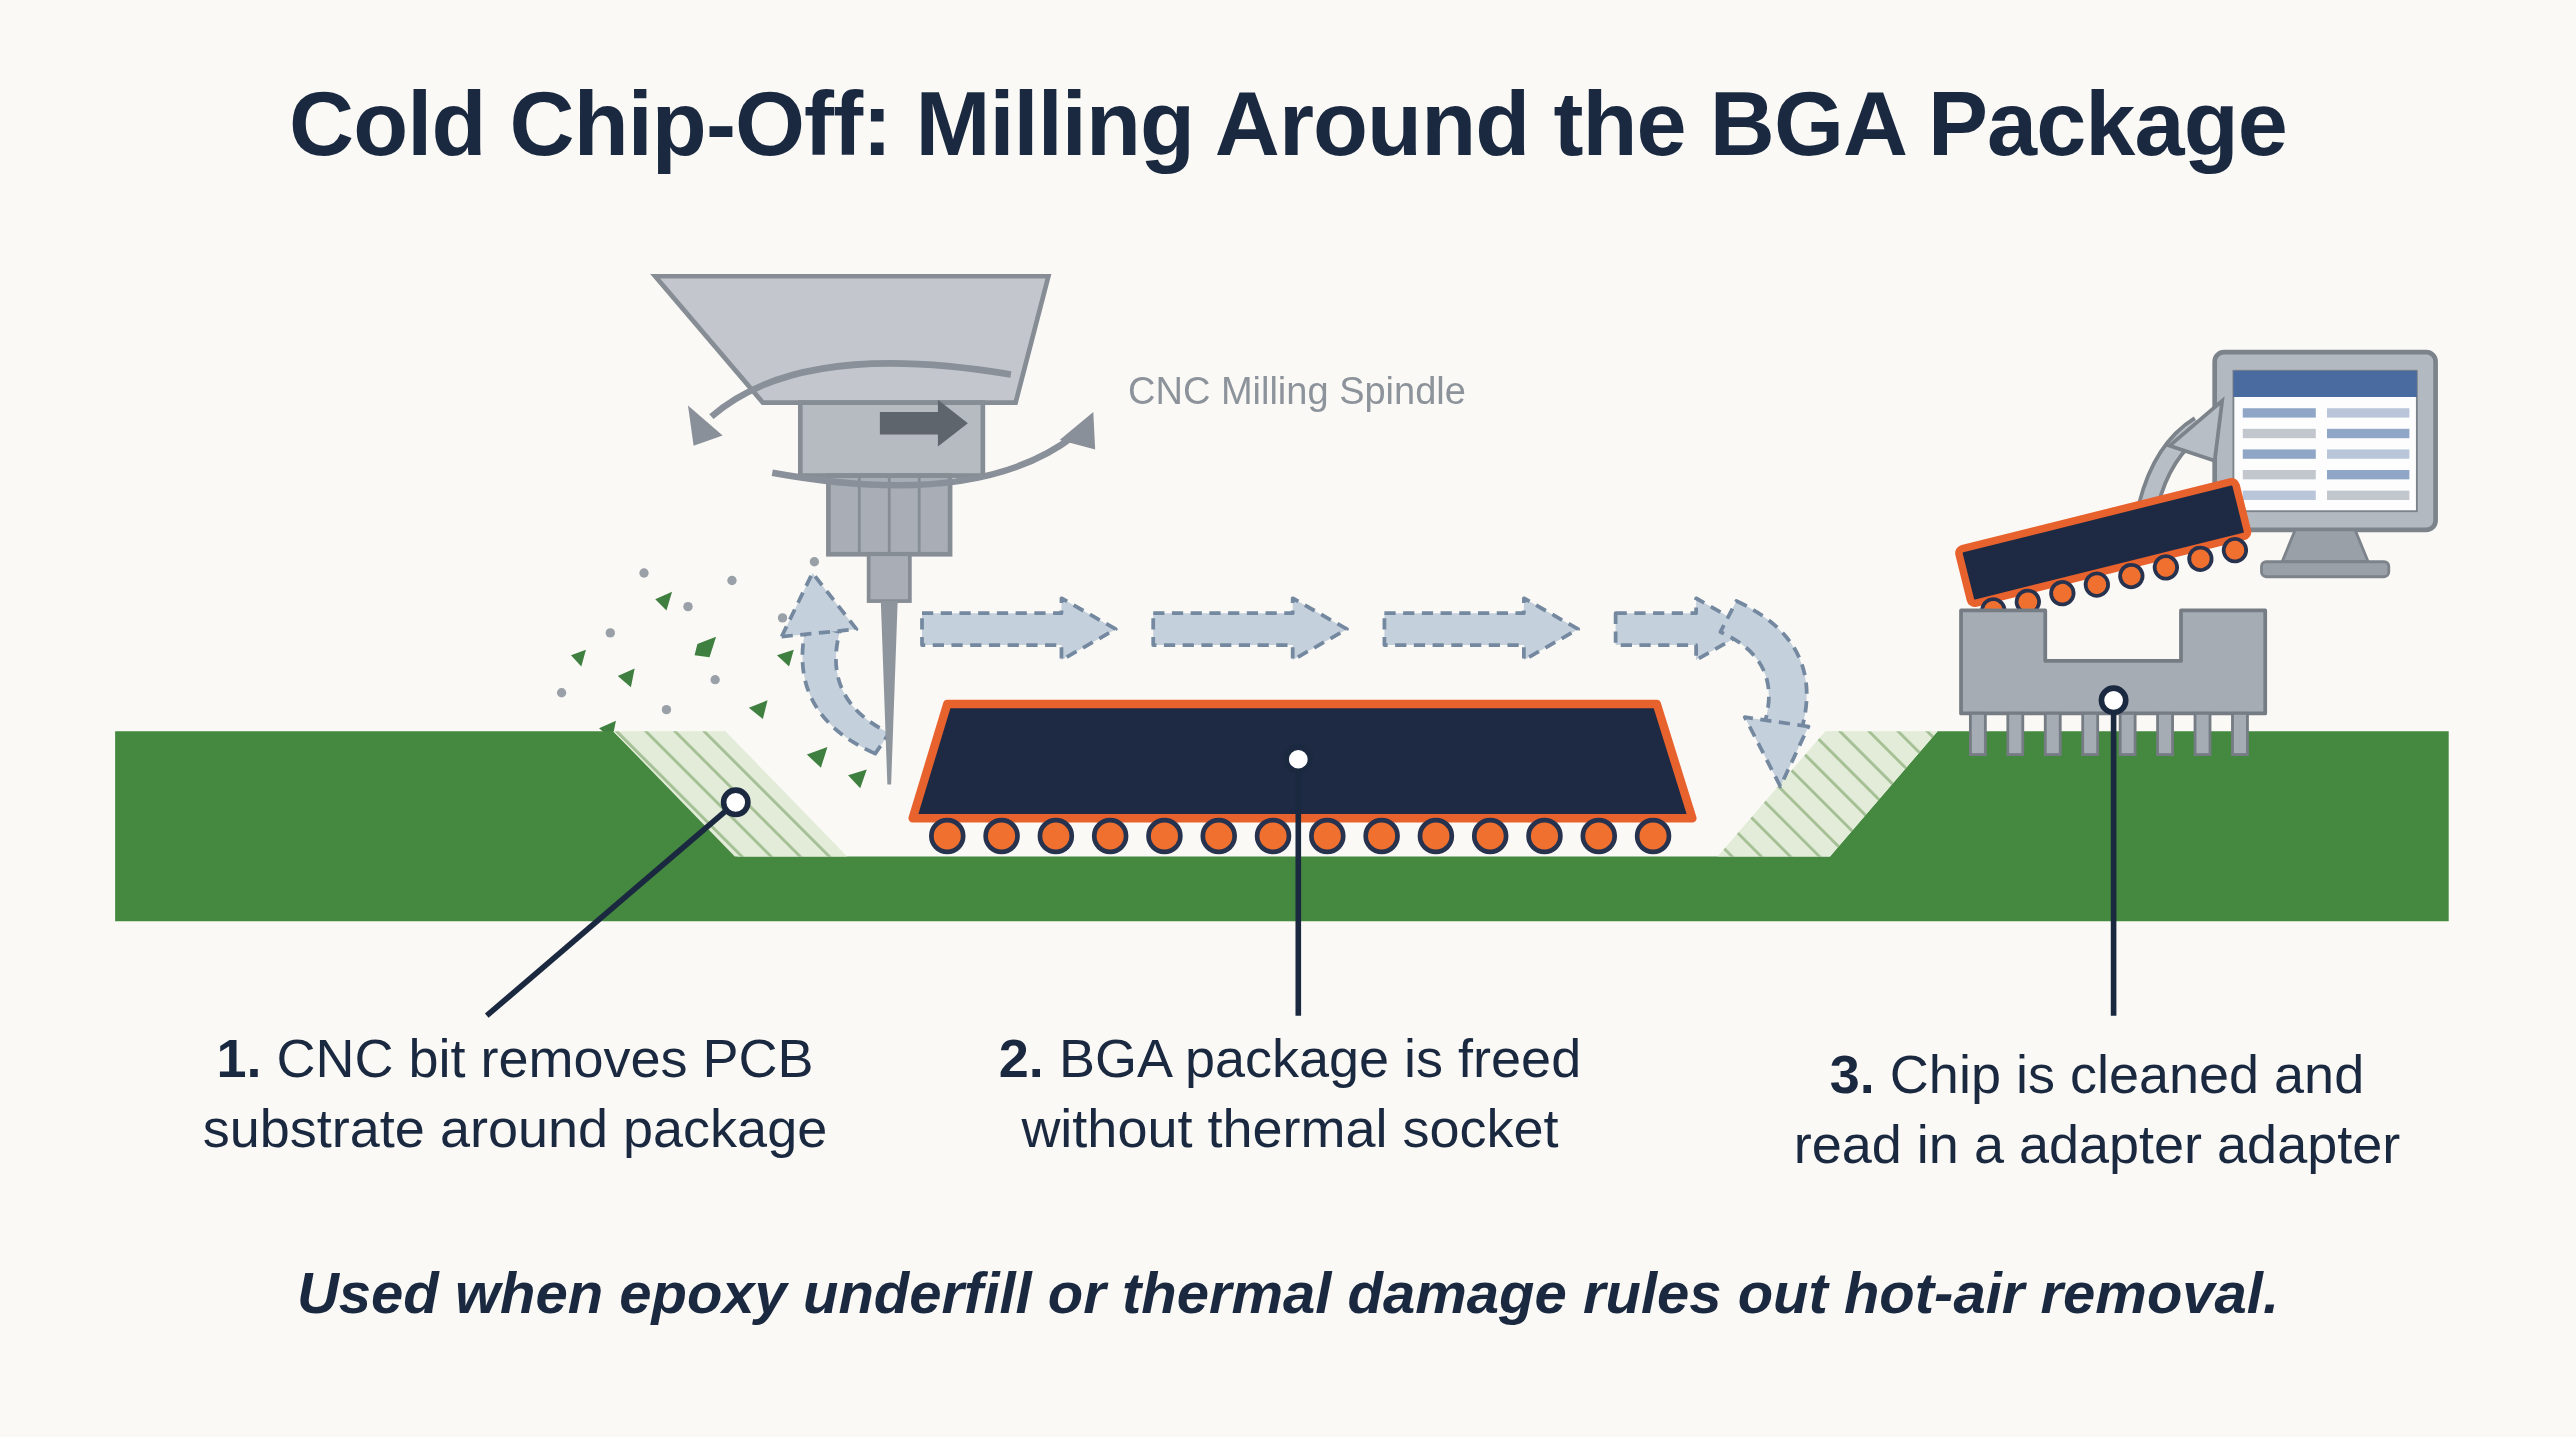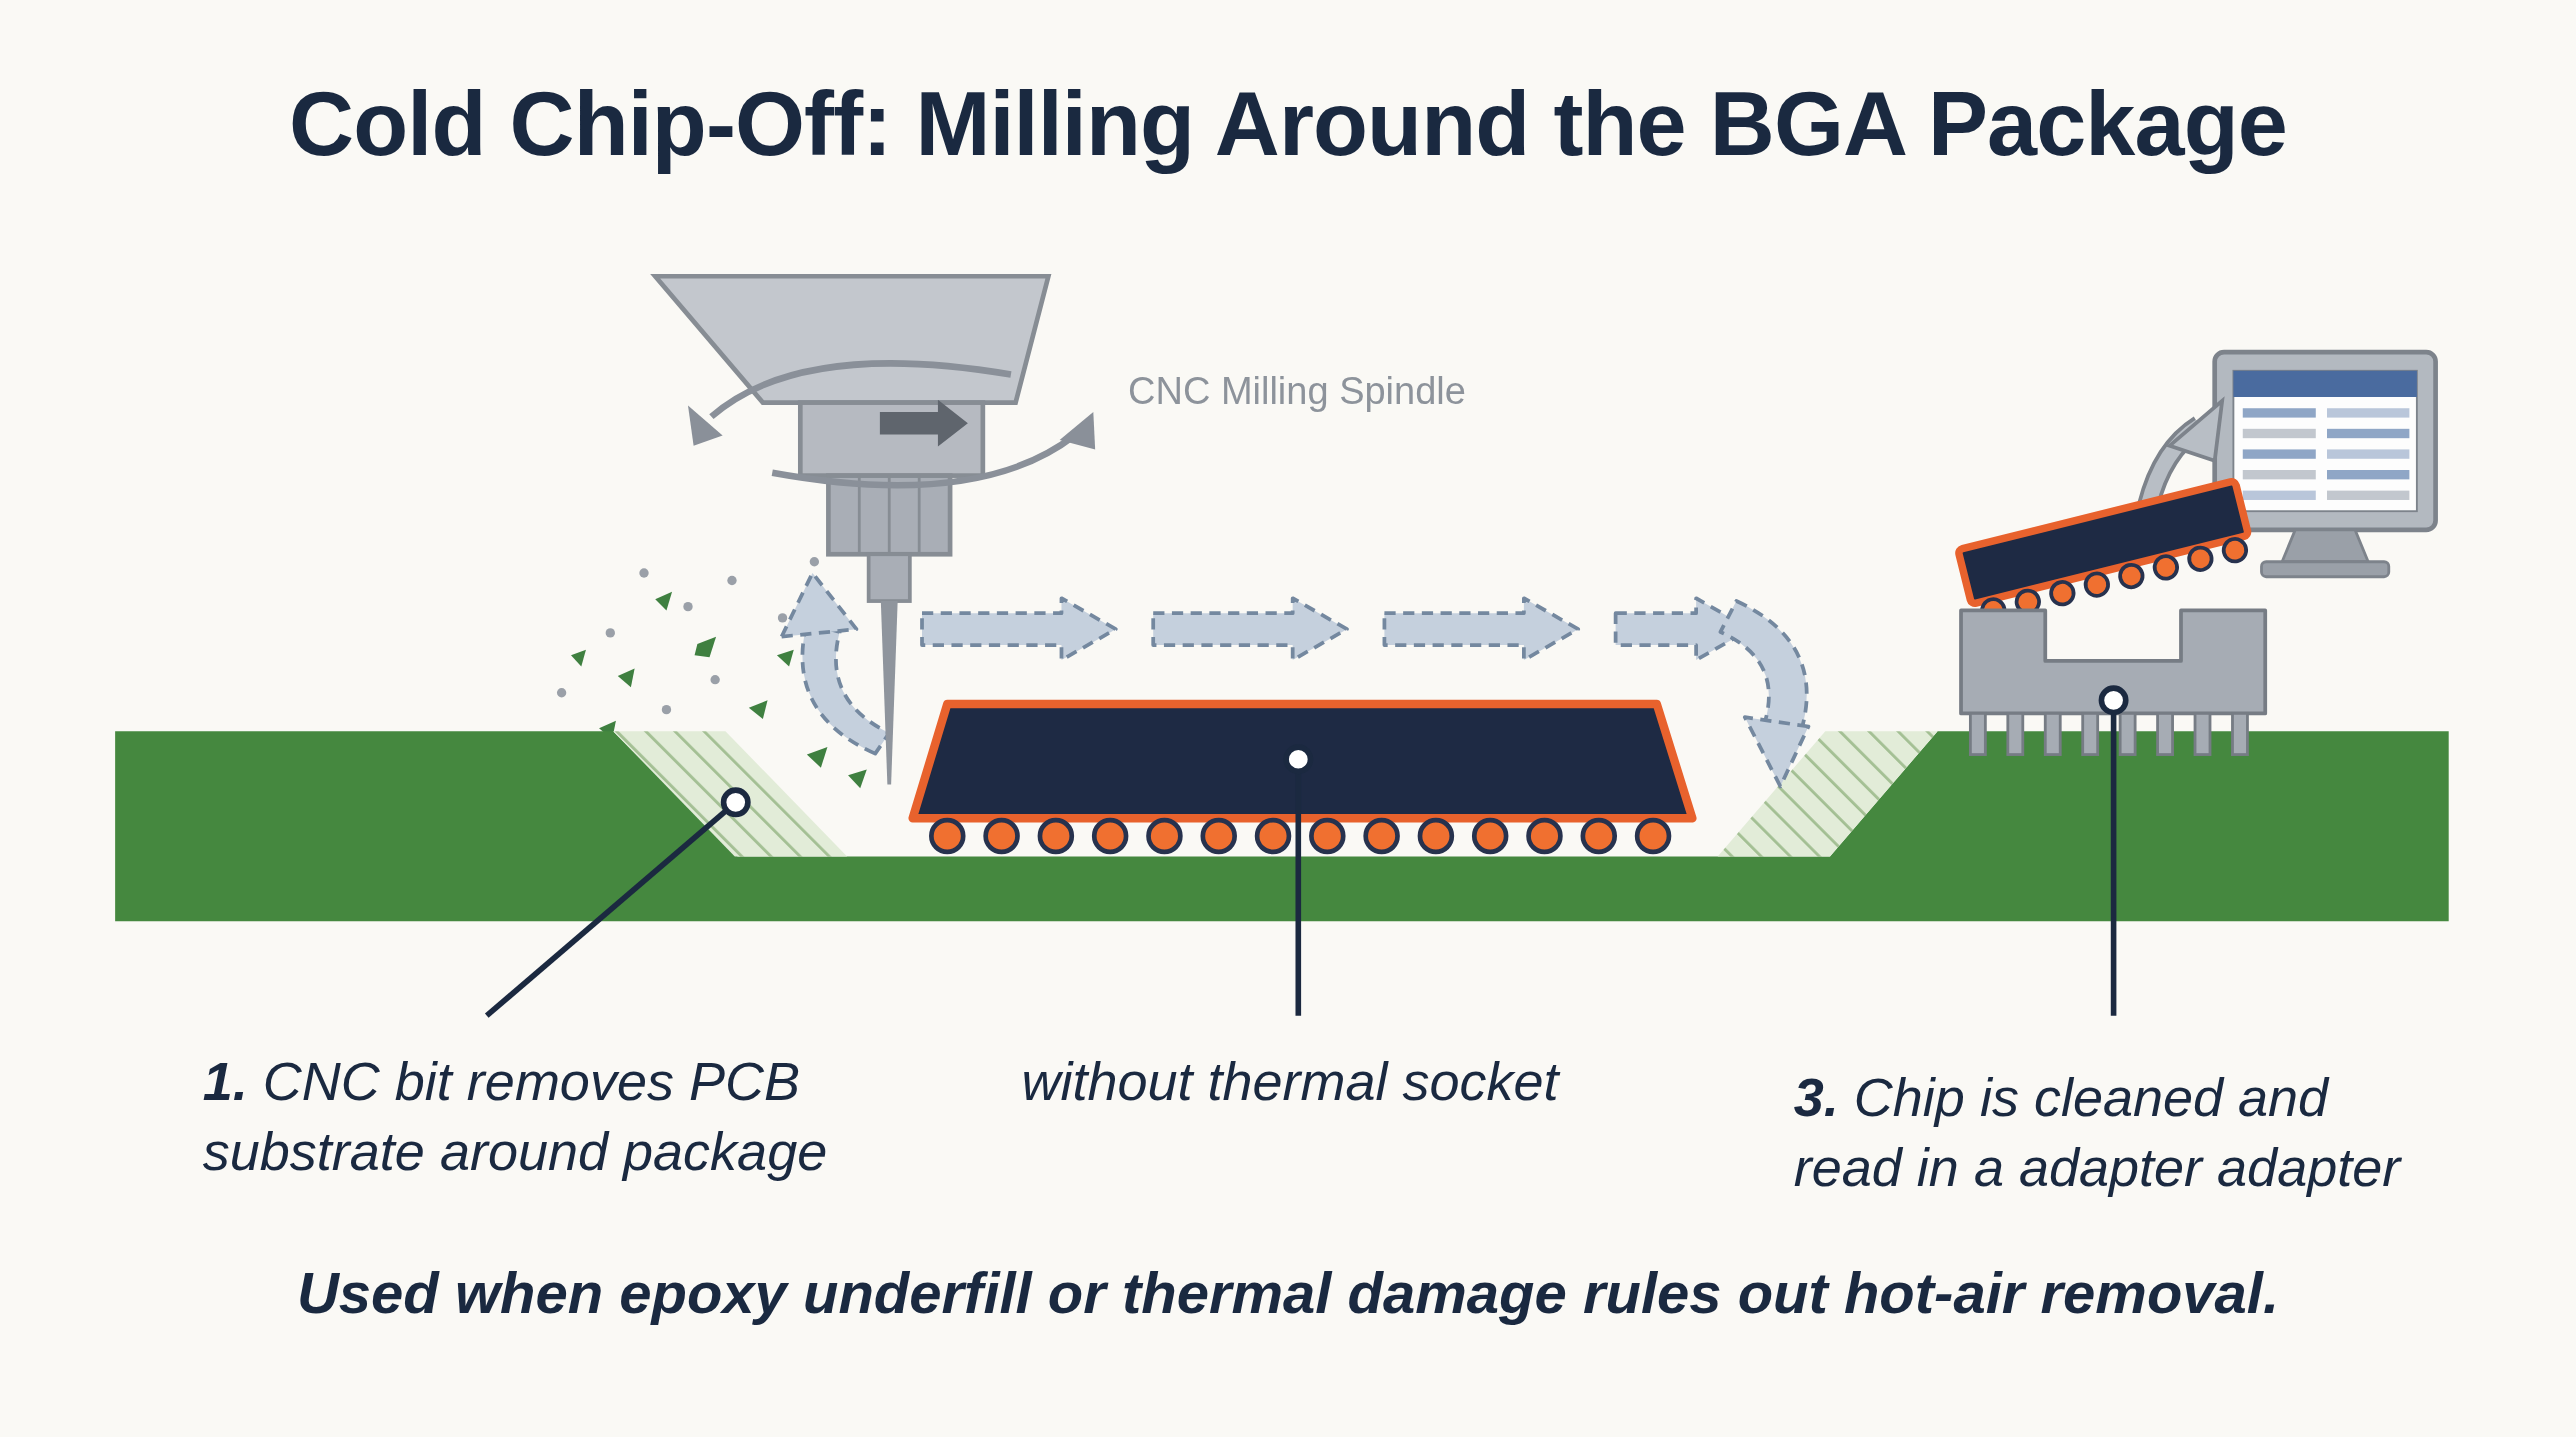--- a/index.html
+++ b/index.html
@@ -11,22 +11,22 @@
   .title{
     position:absolute;top:73px;left:50%;transform:translateX(-50%);
     font-size:90px;line-height:1.15;font-weight:700;letter-spacing:-0.9px;
     color:#1a2940;white-space:nowrap;
   }
   .spindle-label{
     position:absolute;left:1128px;top:370px;font-size:38px;font-weight:500;
     color:#8d939b;white-space:nowrap;
   }
   .callout{
-    position:absolute;top:1046px;transform:translateX(-50%);text-align:left;
-    font-size:54px;line-height:1.3;color:#1a2940;font-weight:500;white-space:nowrap;font-style:italic;
+    position:absolute;top:1023px;transform:translateX(-50%);text-align:center;
+    font-size:54px;line-height:1.3;color:#1a2940;font-weight:500;white-space:nowrap;
   }
   .callout .num{font-weight:700;}
   .c1{left:515px;} .c2{left:1290px;} .c3{left:2097px;margin-top:16px;}
   .caption{
     position:absolute;top:1259px;left:50%;transform:translateX(-50%);
     font-style:italic;font-size:58px;font-weight:700;color:#1a2940;white-space:nowrap;
   }
 </style>
 </head>
 <body>
@@ -187,20 +187,21 @@
   <div class="title">Cold Chip-Off: Milling Around the BGA Package</div>
 
   <div class="spindle-label">CNC Milling Spindle</div>
 
   <div class="callout c1">
     <div><span class="num">1.</span> <span>CNC bit removes PCB</span></div>
     <div>substrate around package</div>
   </div>
 
   <div class="callout c2">
+    <div><span class="num">2.</span> <span>BGA package is freed</span></div>
     <div>without thermal socket</div>
   </div>
 
   <div class="callout c3">
     <div><span class="num">3.</span> <span>Chip is cleaned and</span></div>
     <div>read in a adapter adapter</div>
   </div>
 
   <div class="caption">Used when epoxy underfill or thermal damage rules out hot-air removal.</div>
 

